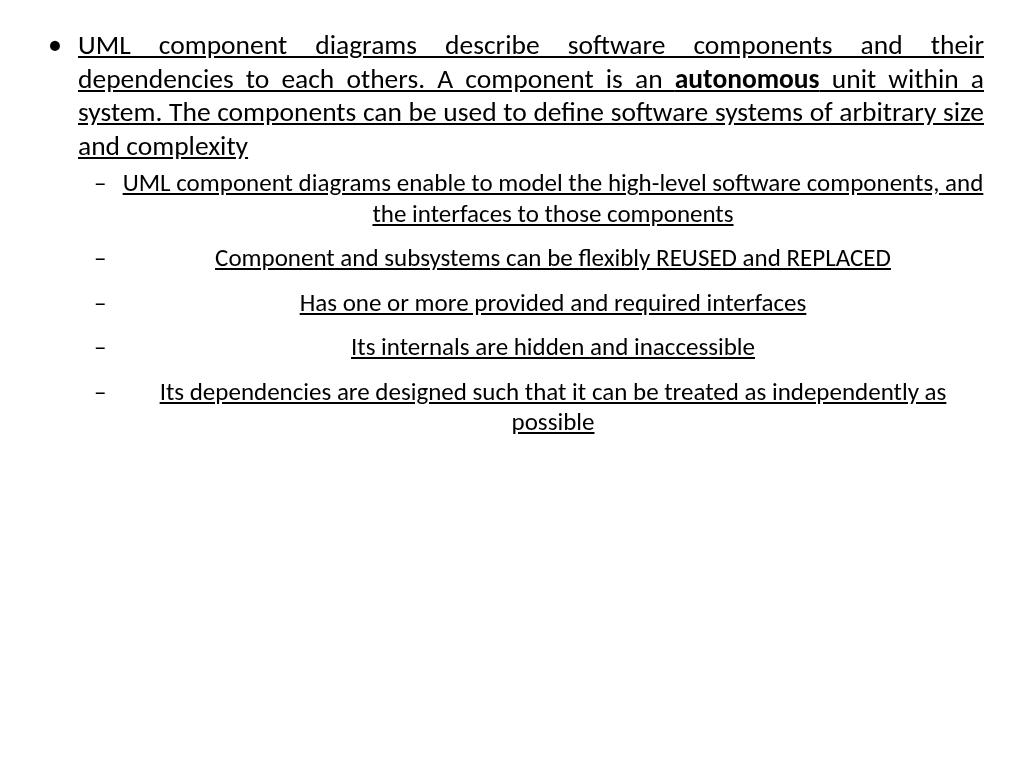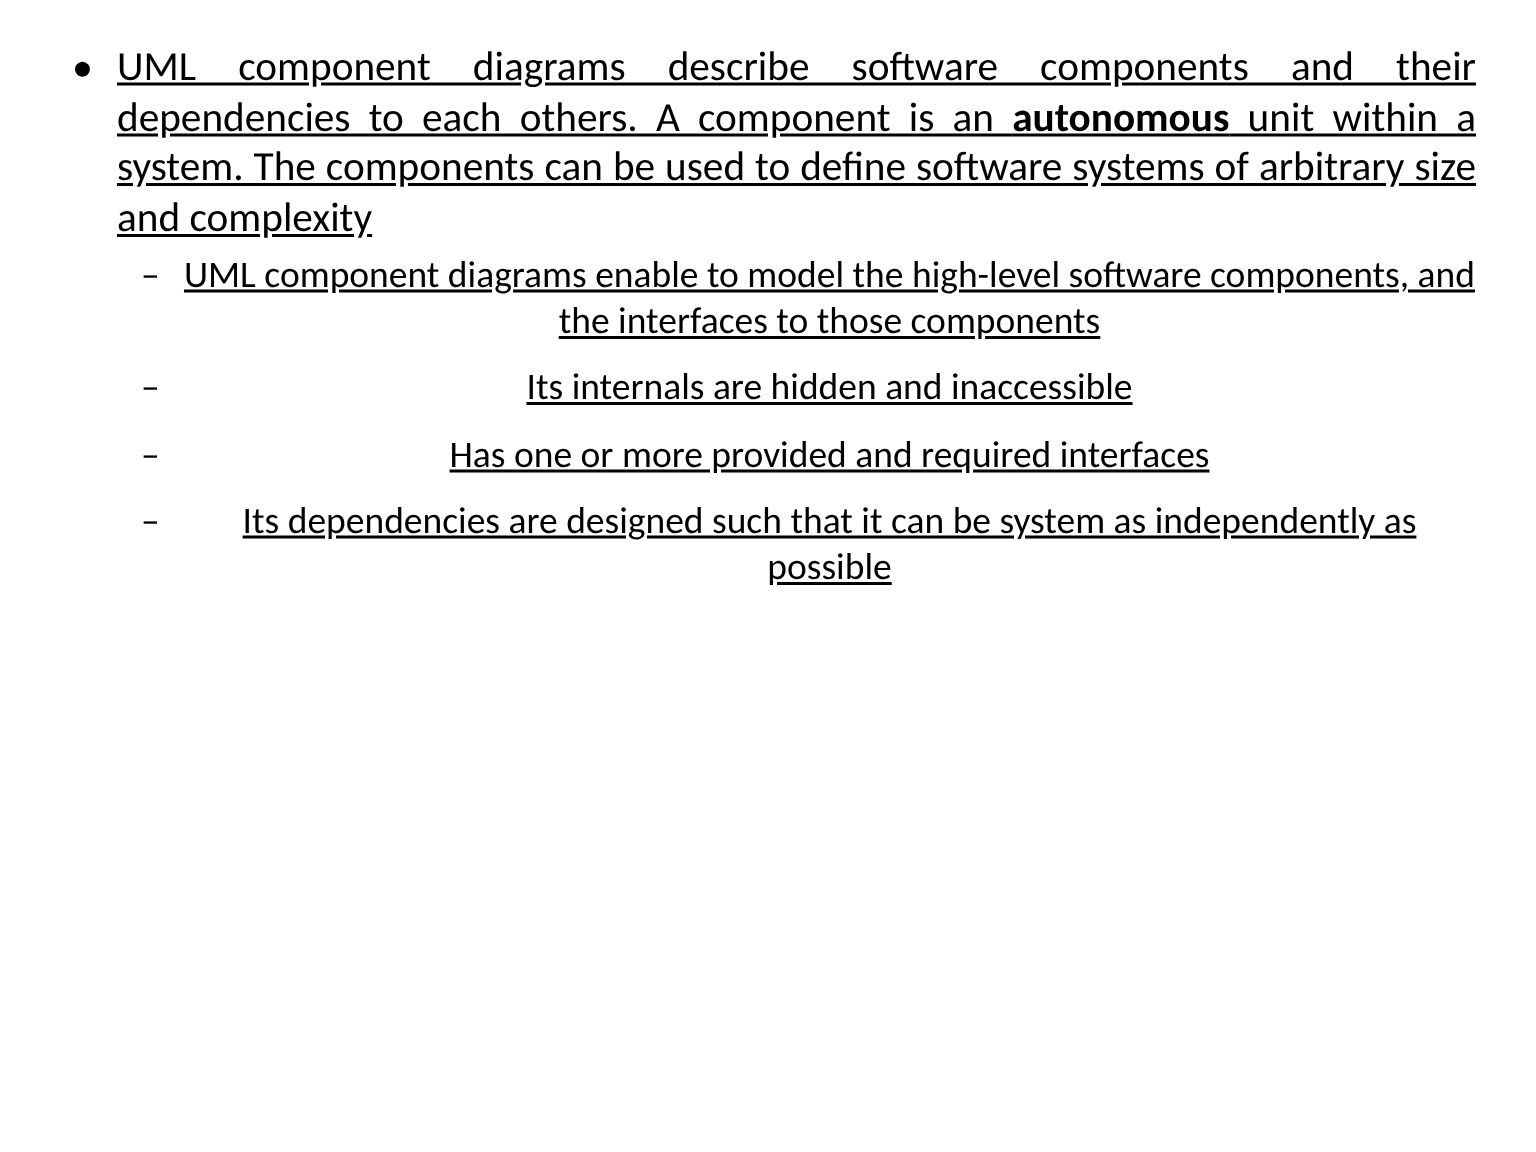--- a/index.html
+++ b/index.html
@@ -52,19 +52,20 @@
 </style>
 </head>
 <body>
 
 <div class="slide">
   <ul class="outer">
     <li>
       <span>UML component diagrams describe software components and their dependencies to each others. A component is an </span><span class="bold">autonomous</span><span> unit within a system. The components can be used to define software systems of arbitrary size and complexity</span>
       <ul class="inner">
         <li><span>UML component diagrams enable to model the high-level software components, and the interfaces to those components</span></li>
+        <li><span>Component and subsystems can be flexibly REUSED and REPLACED</span></li>
+        <li><span>Has one or more provided and required interfaces</span></li>
         <li><span>Its internals are hidden and inaccessible</span></li>
-        <li><span>Has one or more provided and required interfaces</span></li>
-        <li><span>Its dependencies are designed such that it can be system as independently as possible</span></li>
+        <li><span>Its dependencies are designed such that it can be treated as independently as possible</span></li>
       </ul>
     </li>
   </ul>
 </div>
 
 </body></html>

